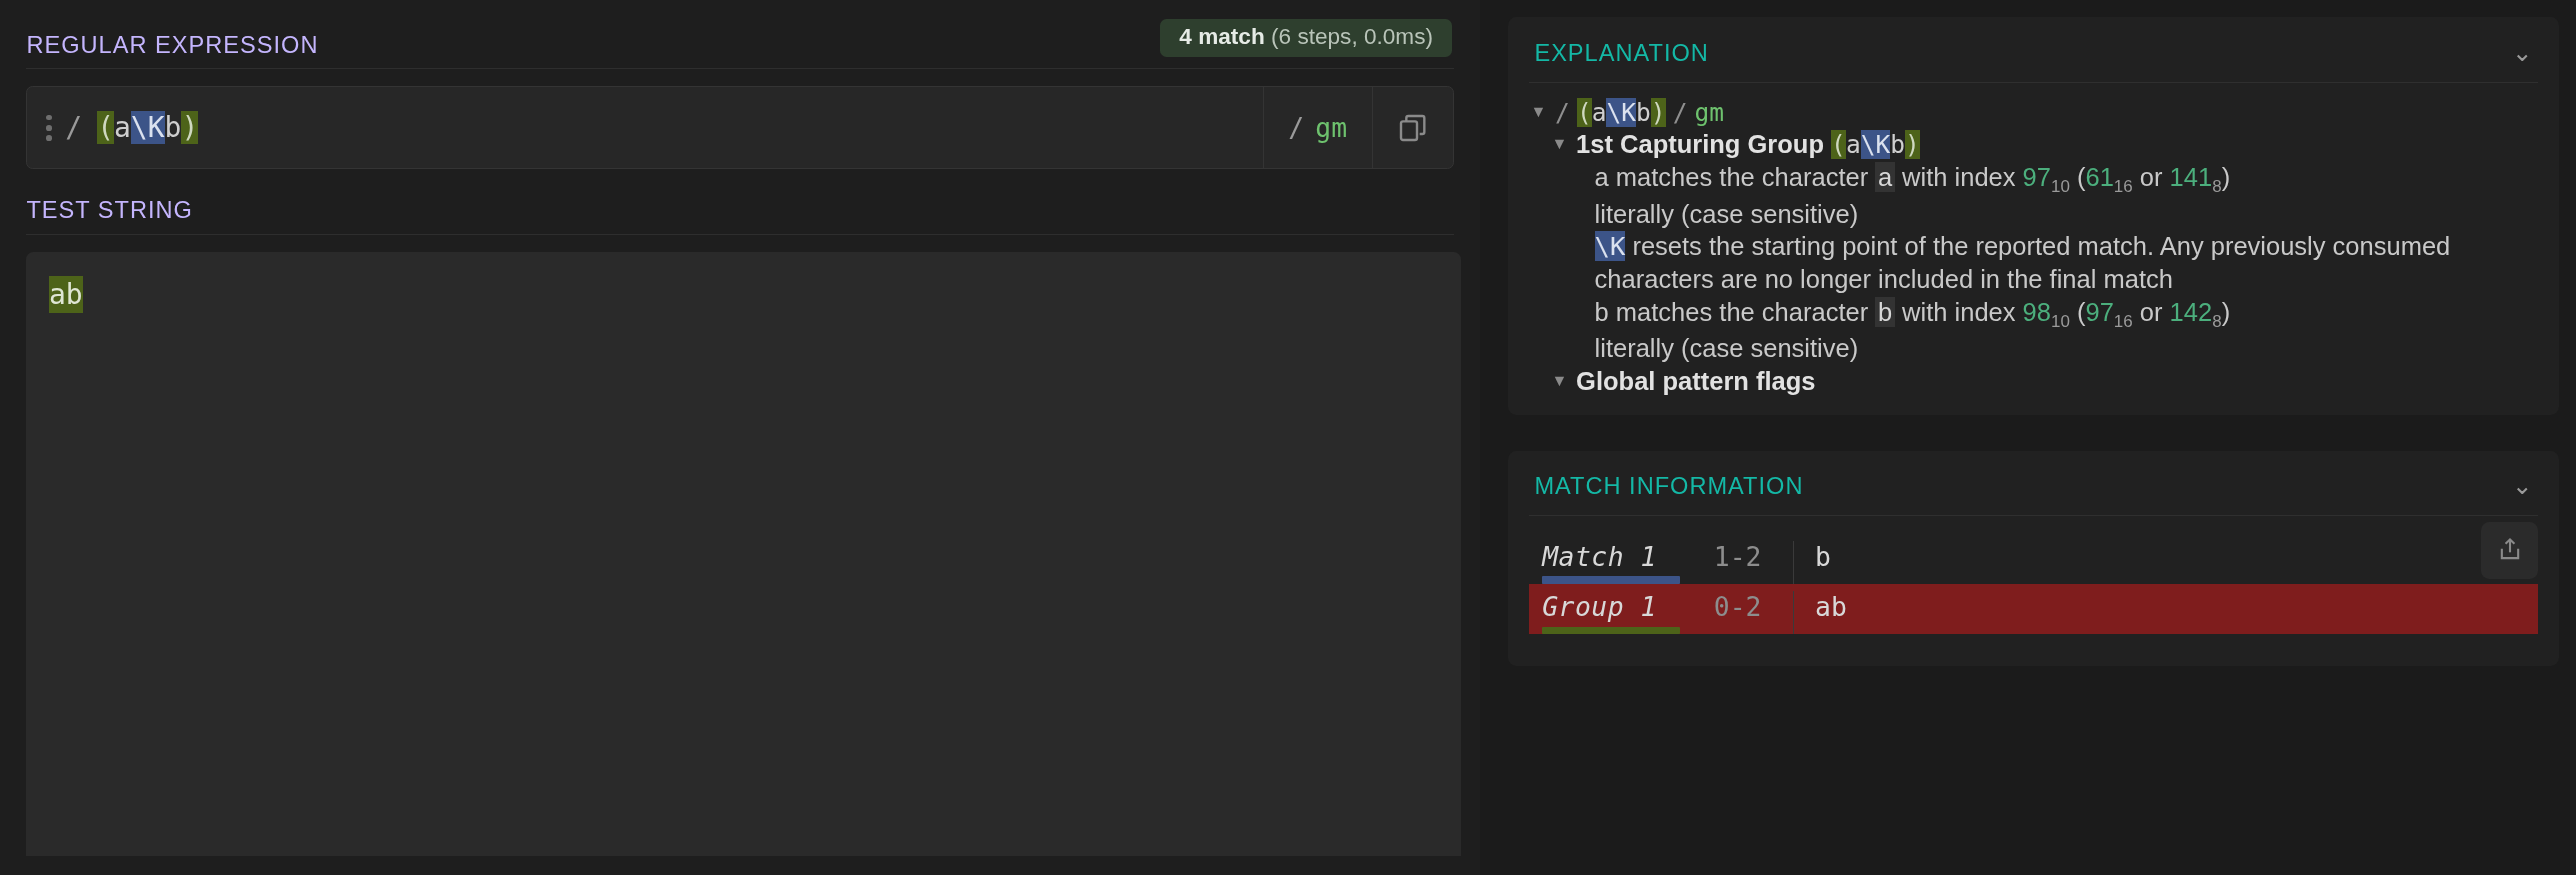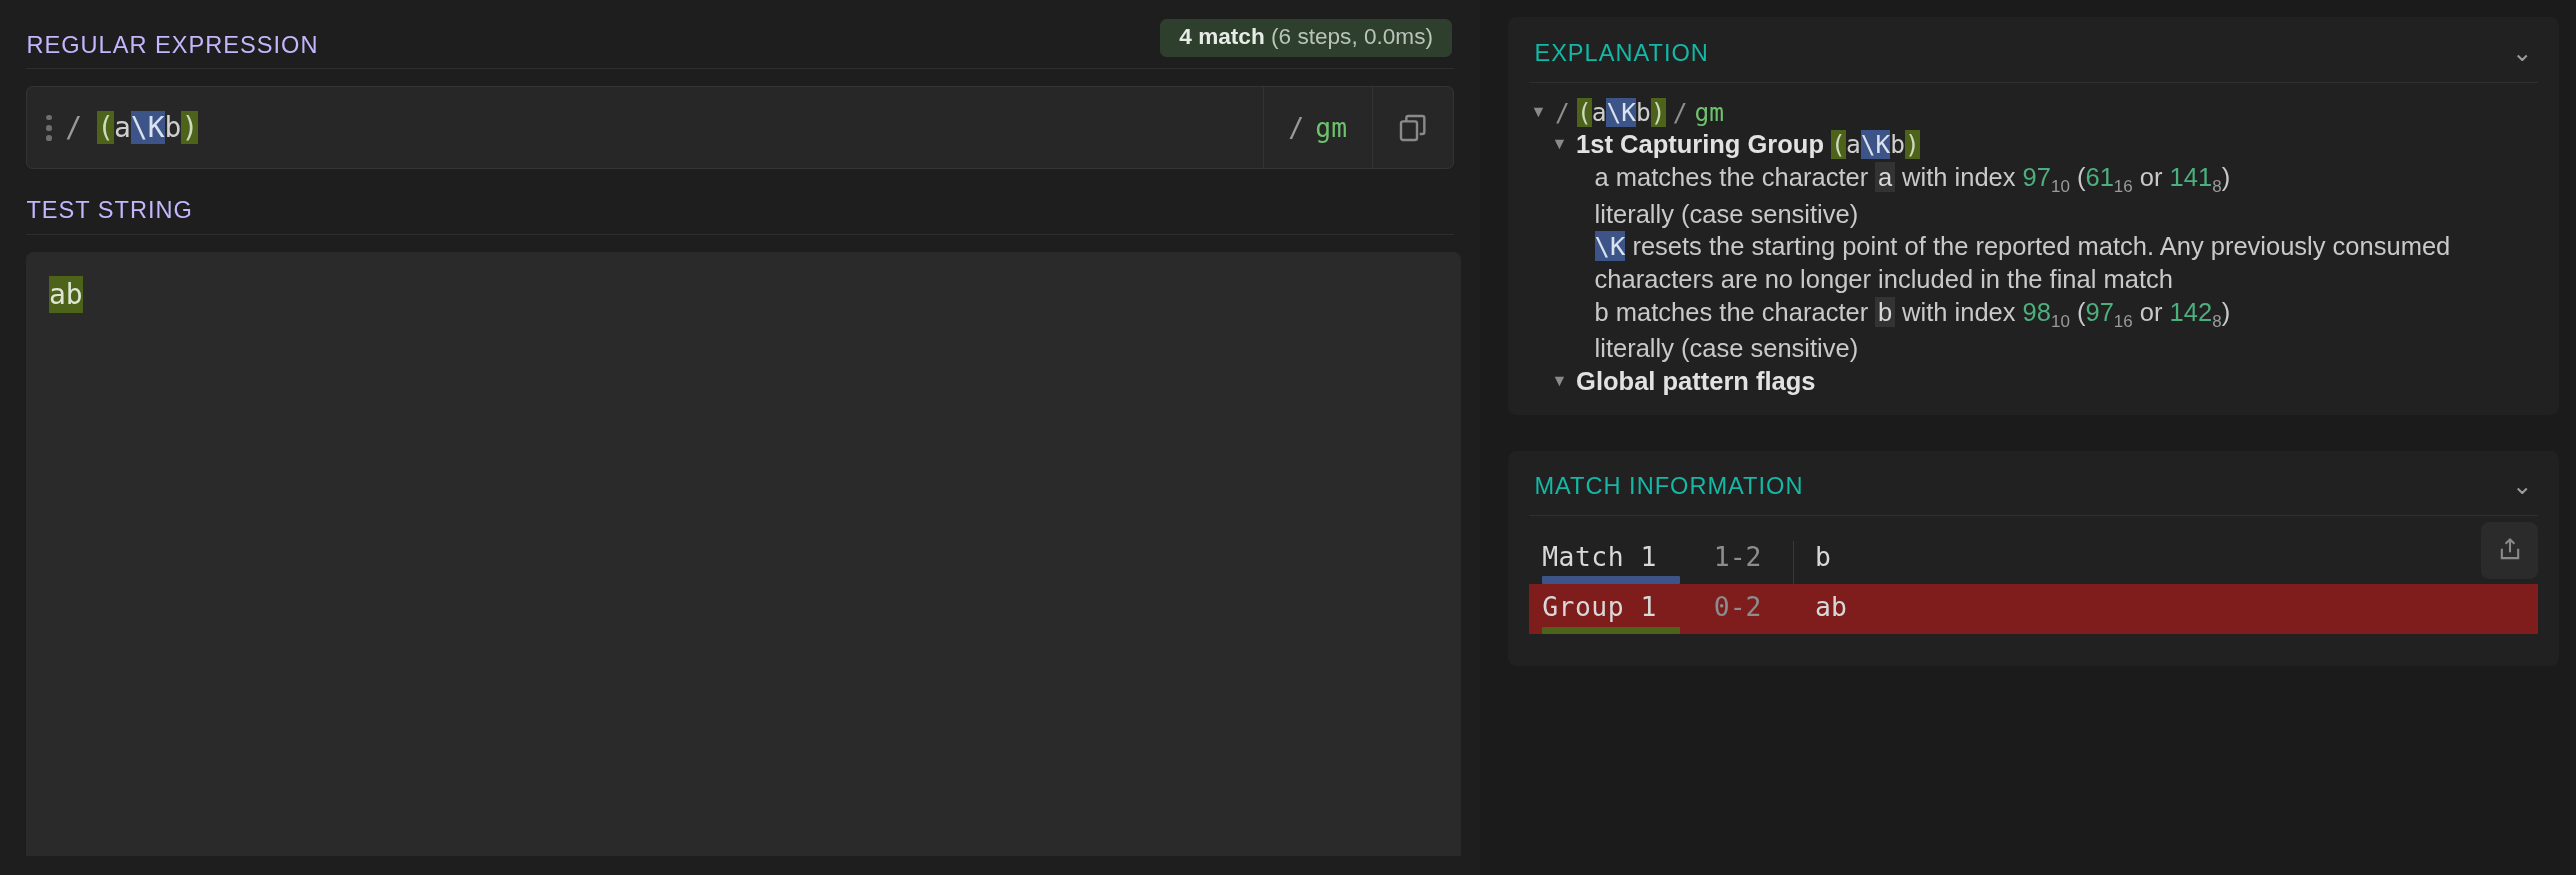--- a/index.html
+++ b/index.html
@@ -113,20 +113,21 @@
     position: absolute; right: 21px; top: 5.7px;
     width: 57px; height: 57px; border-radius: 8.5px; background: #2b2b2b;
     display: flex; align-items: center; justify-content: center;
   }
   .mrow { display: flex; align-items: flex-start; padding: 7.5px 0 0 13.2px; }
   .mrow.alt { background: #7f1d1d; }
   .mlabelwrap { width: 140px; flex: none; }
   .mlabel {
     font-family: "DejaVu Sans Mono", monospace; font-size: 26.4px; color: #d8d8d8;
     letter-spacing: 0.5px;
+    font-style: italic;
   }
   .bar { height: 7.5px; border-radius: 0.9px; margin-top: 4.7px; width: 138px; }
   .bar.blue { background: #3c5488; }
   .bar.green { background: #4d6319; }
   .mrange {
     font-family: "DejaVu Sans Mono", monospace; font-size: 26.4px; color: #8d8d8d;
     width: 111px; flex: none; text-align: center;
   }
   .mvalsep { width: 0.9px; background: #3a3a3a; align-self: stretch; margin-right: 21px; }
   .mval { font-family: "DejaVu Sans Mono", monospace; font-size: 26.4px; color: #d8d8d8; }

